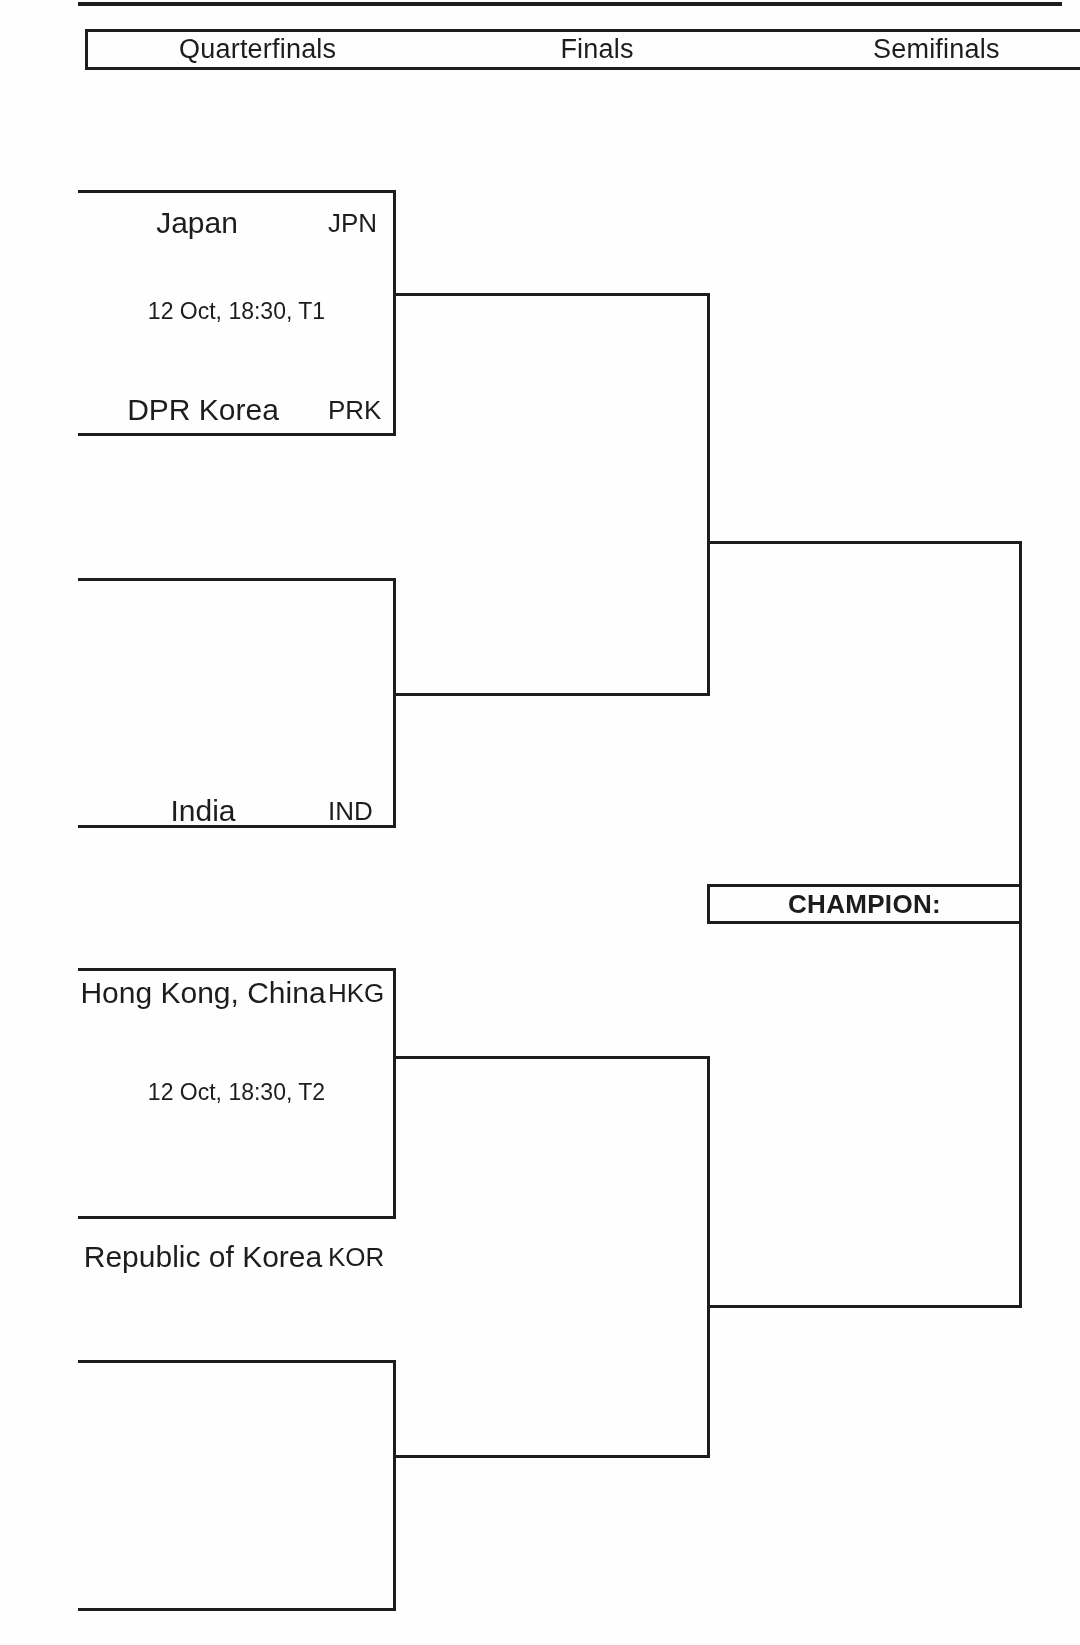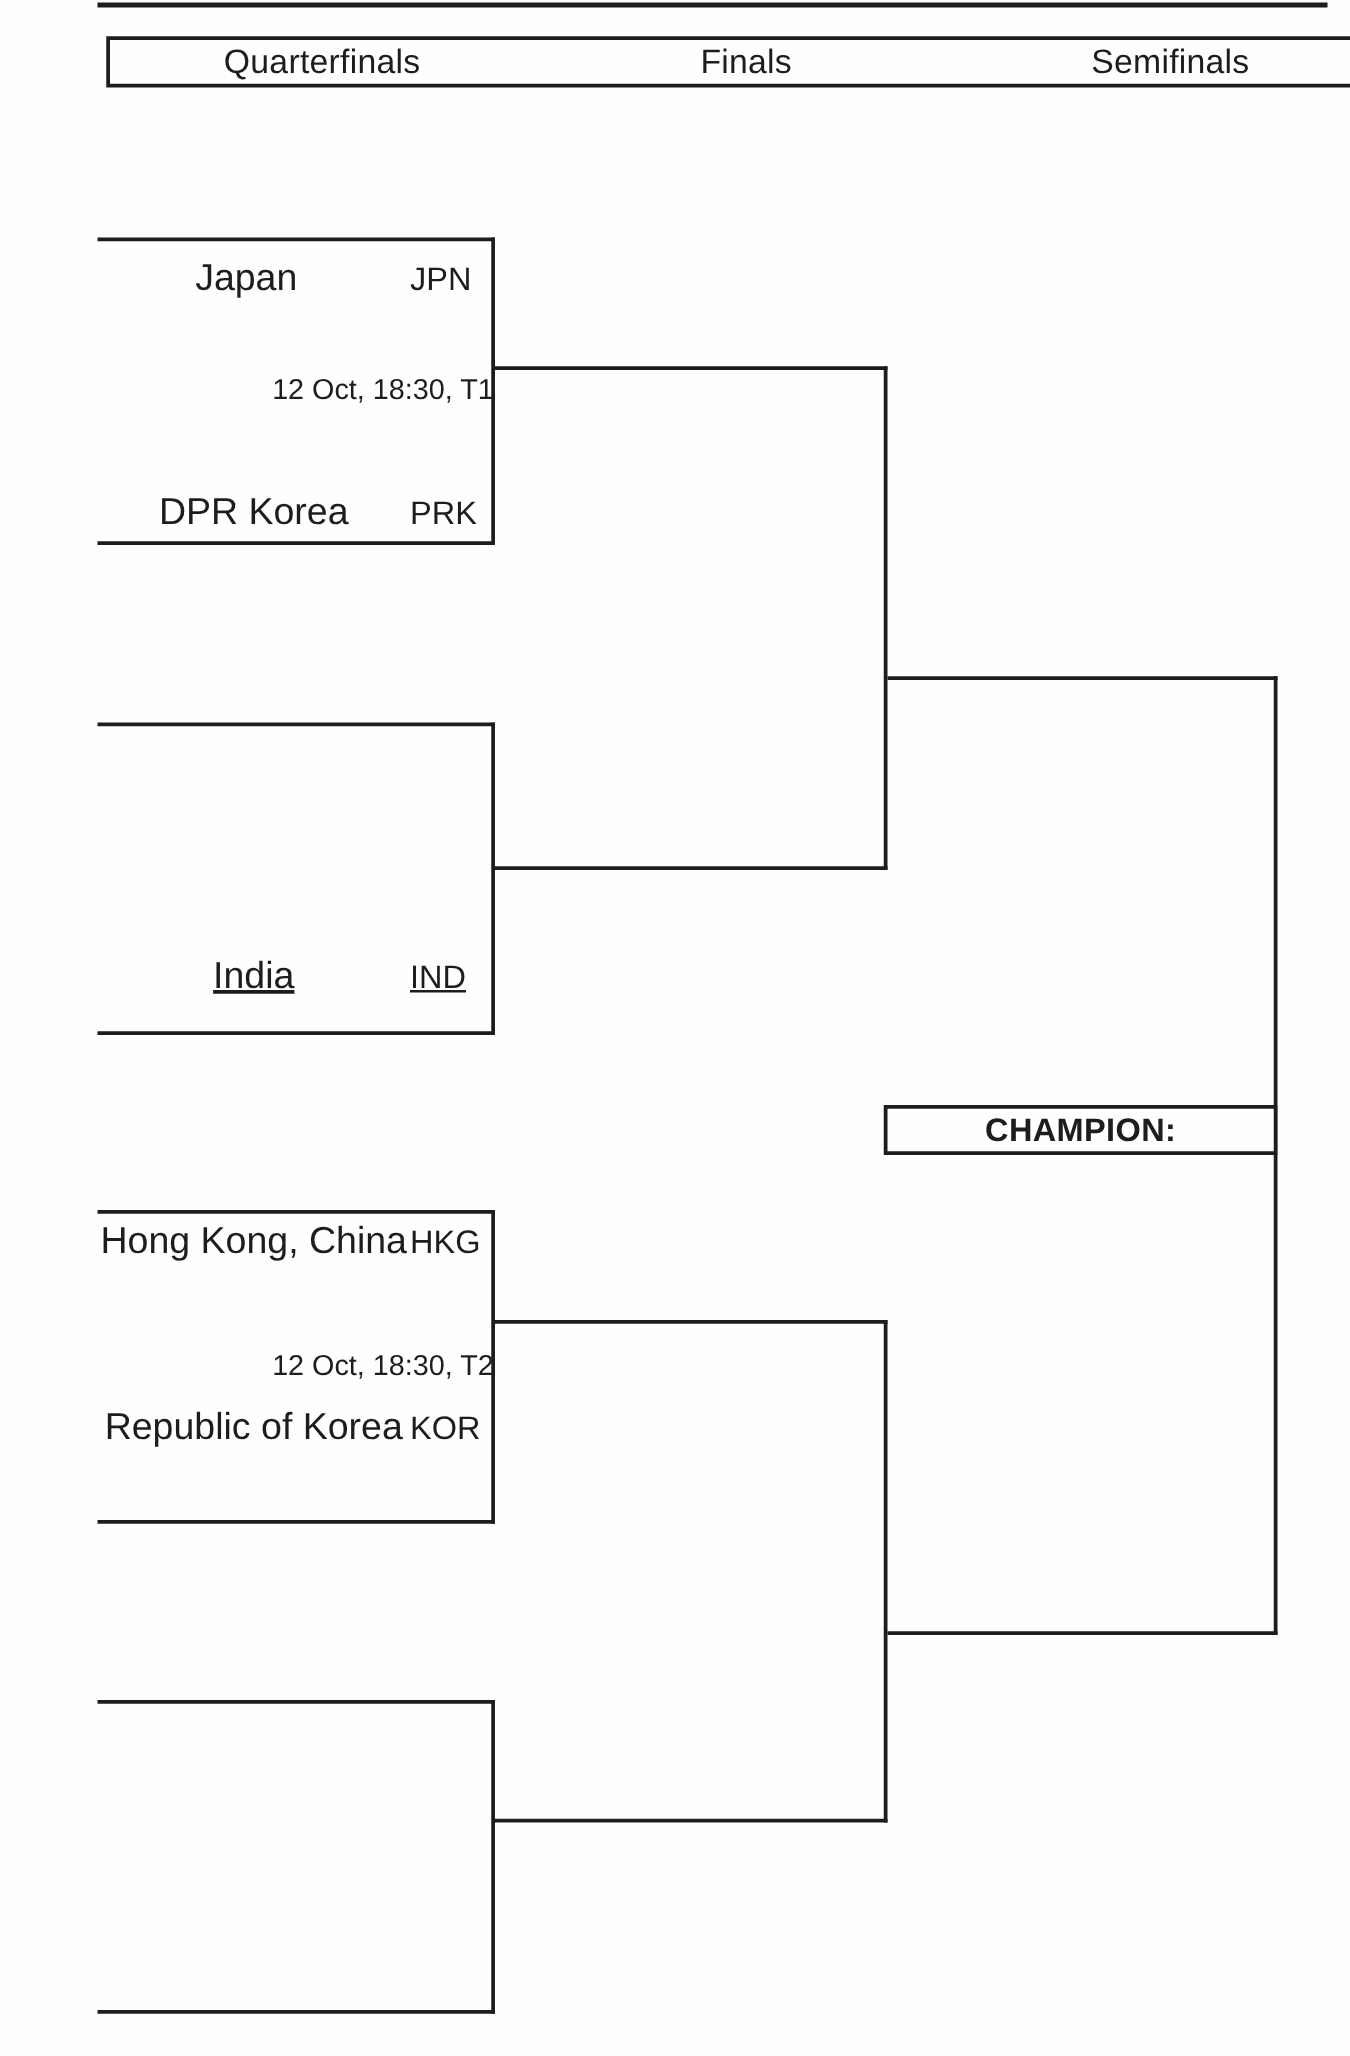--- a/index.html
+++ b/index.html
@@ -22,21 +22,21 @@
   .hcol{flex:1;text-align:center;font-size:27px;letter-spacing:0.2px;}
   
   .slot{
     position:absolute;left:80px;width:310px;height:42px;
     display:flex;align-items:center;
   }
   .tname{flex:1;text-align:center;font-size:30px;white-space:nowrap;}
   .tcode{width:62px;font-size:26px;padding-left:2px;white-space:nowrap;}
   .mdate{
     position:absolute;left:78px;width:317px;height:30px;
-    text-align:right;font-size:23px;
+    text-align:center;font-size:23px;
   }
   
   #champion-box{
     position:absolute;left:707px;top:884px;width:315px;height:40px;
     border:3px solid #1d1d1d;box-sizing:border-box;
     background:#fefefe;display:flex;align-items:center;justify-content:center;
     z-index:5;
   }
   #champion-box span{font-size:26px;font-weight:bold;letter-spacing:0.3px;}
 </style>
@@ -70,21 +70,21 @@
 
   <div class="ln" style="left:78px;top:578px;width:318px;height:3px;"></div>
   <div class="ln" style="left:78px;top:825px;width:318px;height:3px;"></div>
   <div class="ln" style="left:393px;top:578px;width:3px;height:250px;"></div>
   <div class="ln" style="left:396px;top:693px;width:314px;height:3px;"></div>
 
   <div class="slot" style="top:534px;">
     <span class="tname"></span>
     <span class="tcode"></span>
   </div>
-  <div class="slot" style="top:760px;text-decoration:underline;">
+  <div class="slot" style="top:790px;">
     <span class="tname">India</span>
     <span class="tcode">IND</span>
   </div>
 
   <div class="ln" style="left:707px;top:293px;width:3px;height:403px;"></div>
   <div class="ln" style="left:710px;top:541px;width:312px;height:3px;"></div>
 
   <div class="ln" style="left:1019px;top:541px;width:3px;height:767px;"></div>
 
   <div id="champion-box">
@@ -94,21 +94,21 @@
   <div class="ln" style="left:78px;top:968px;width:318px;height:3px;"></div>
   <div class="ln" style="left:78px;top:1216px;width:318px;height:3px;"></div>
   <div class="ln" style="left:393px;top:968px;width:3px;height:251px;"></div>
   <div class="ln" style="left:396px;top:1056px;width:314px;height:3px;"></div>
 
   <div class="slot" style="top:972px;">
     <span class="tname">Hong Kong, China</span>
     <span class="tcode">HKG</span>
   </div>
   <div class="mdate" style="top:1079px;">12 Oct, 18:30, T2</div>
-  <div class="slot" style="top:1121px;justify-content:space-between;">
+  <div class="slot" style="top:1236px;justify-content:space-between;">
     <span class="tname">Republic of Korea</span>
     <span class="tcode">KOR</span>
   </div>
 
   <div class="ln" style="left:78px;top:1360px;width:318px;height:3px;"></div>
   <div class="ln" style="left:78px;top:1608px;width:318px;height:3px;"></div>
   <div class="ln" style="left:393px;top:1360px;width:3px;height:251px;"></div>
   <div class="ln" style="left:396px;top:1455px;width:314px;height:3px;"></div>
 
   <div class="slot" style="top:1316px;">

